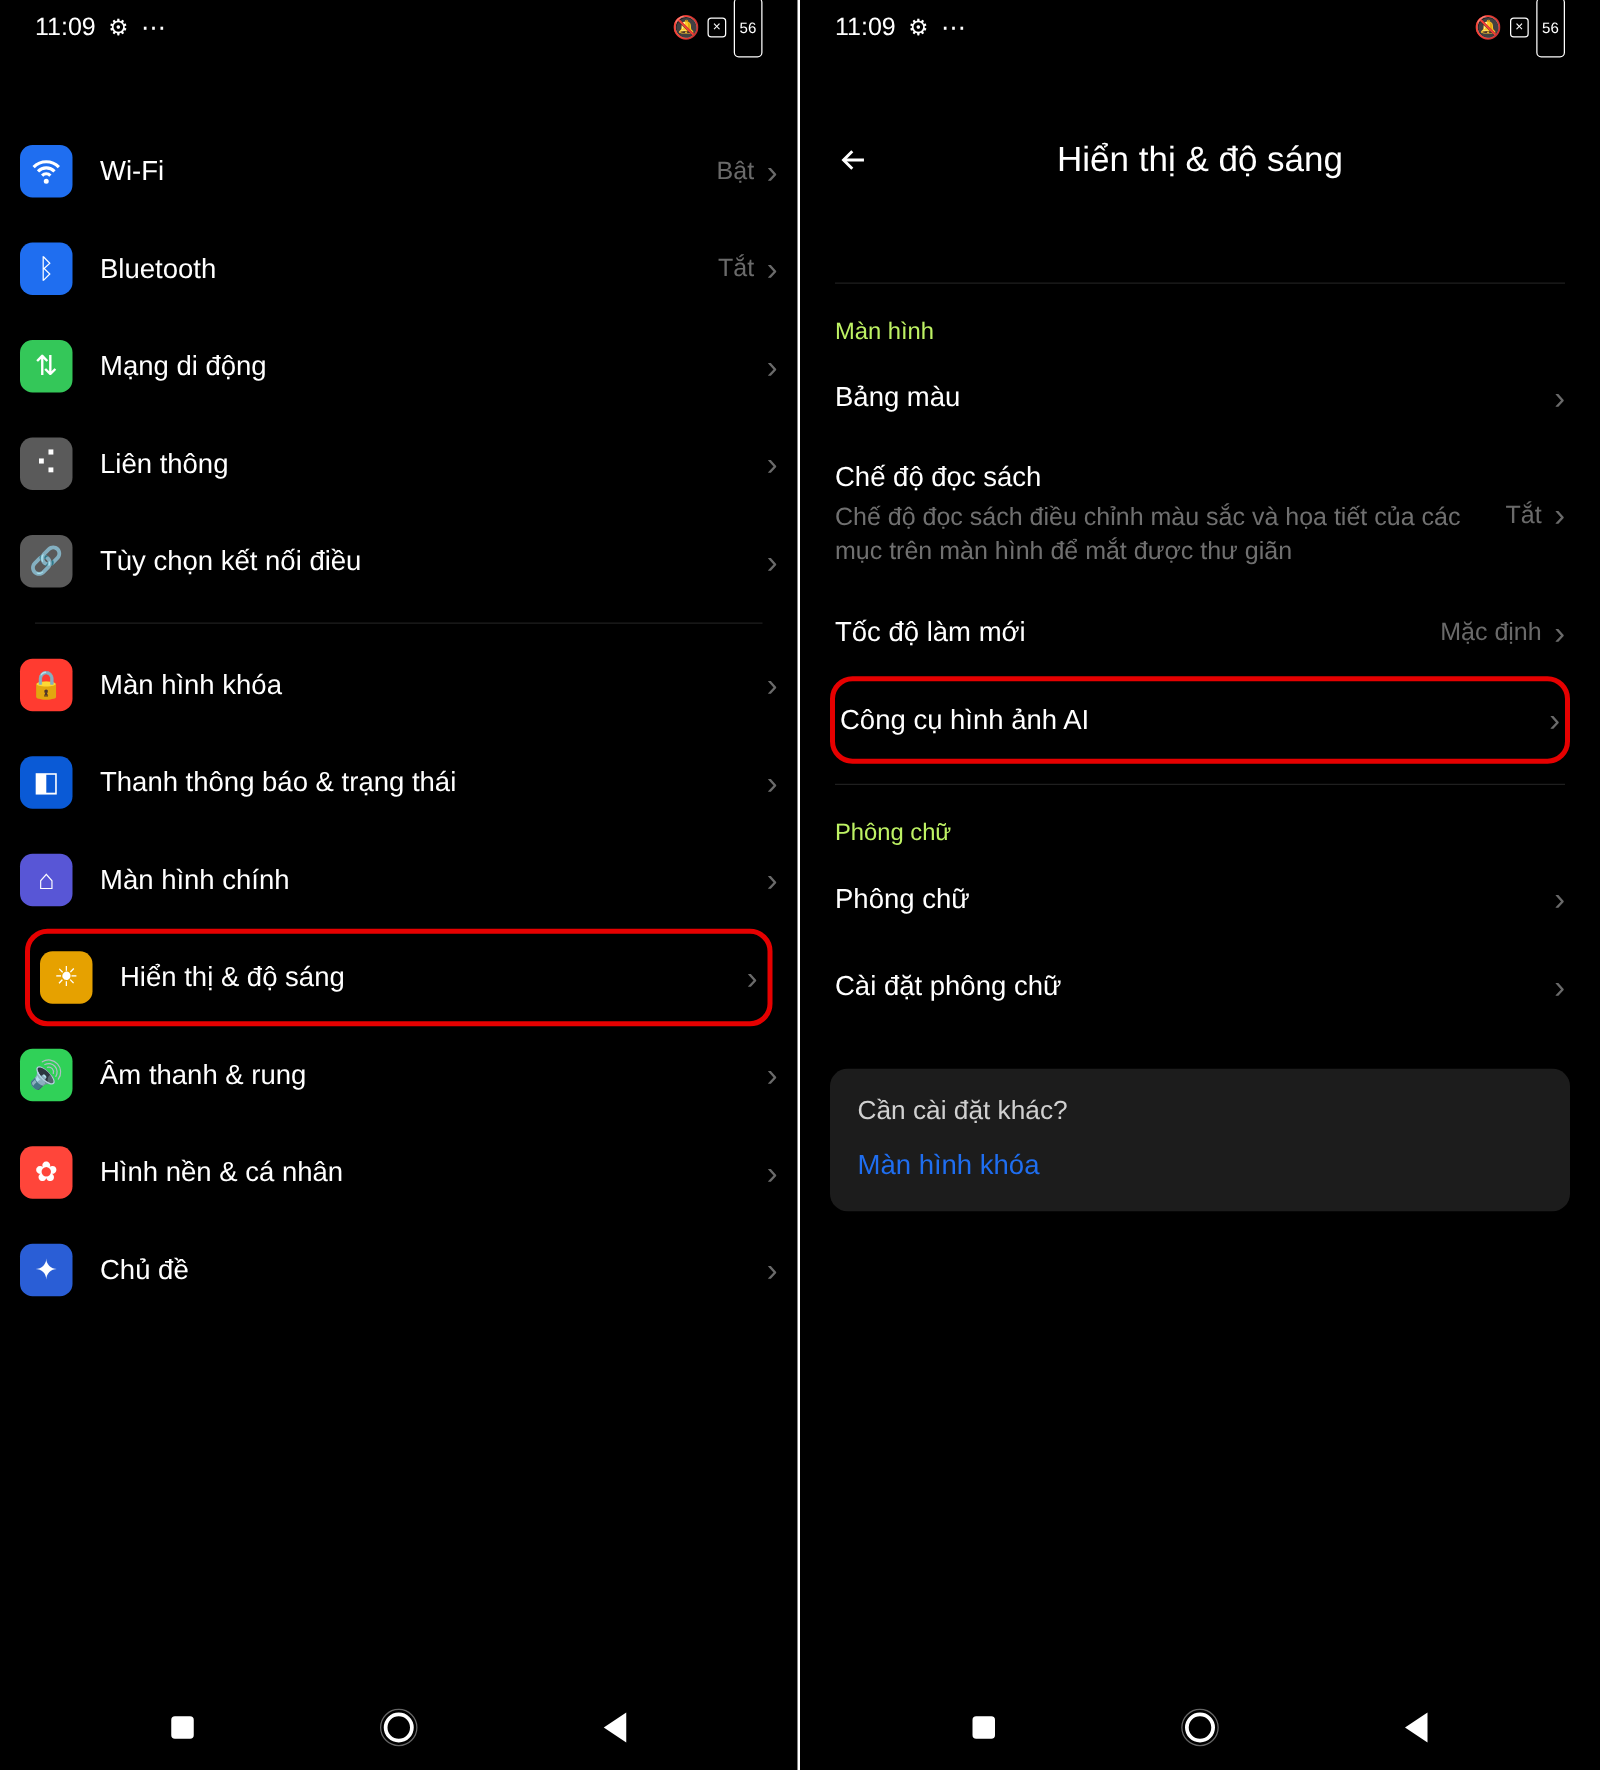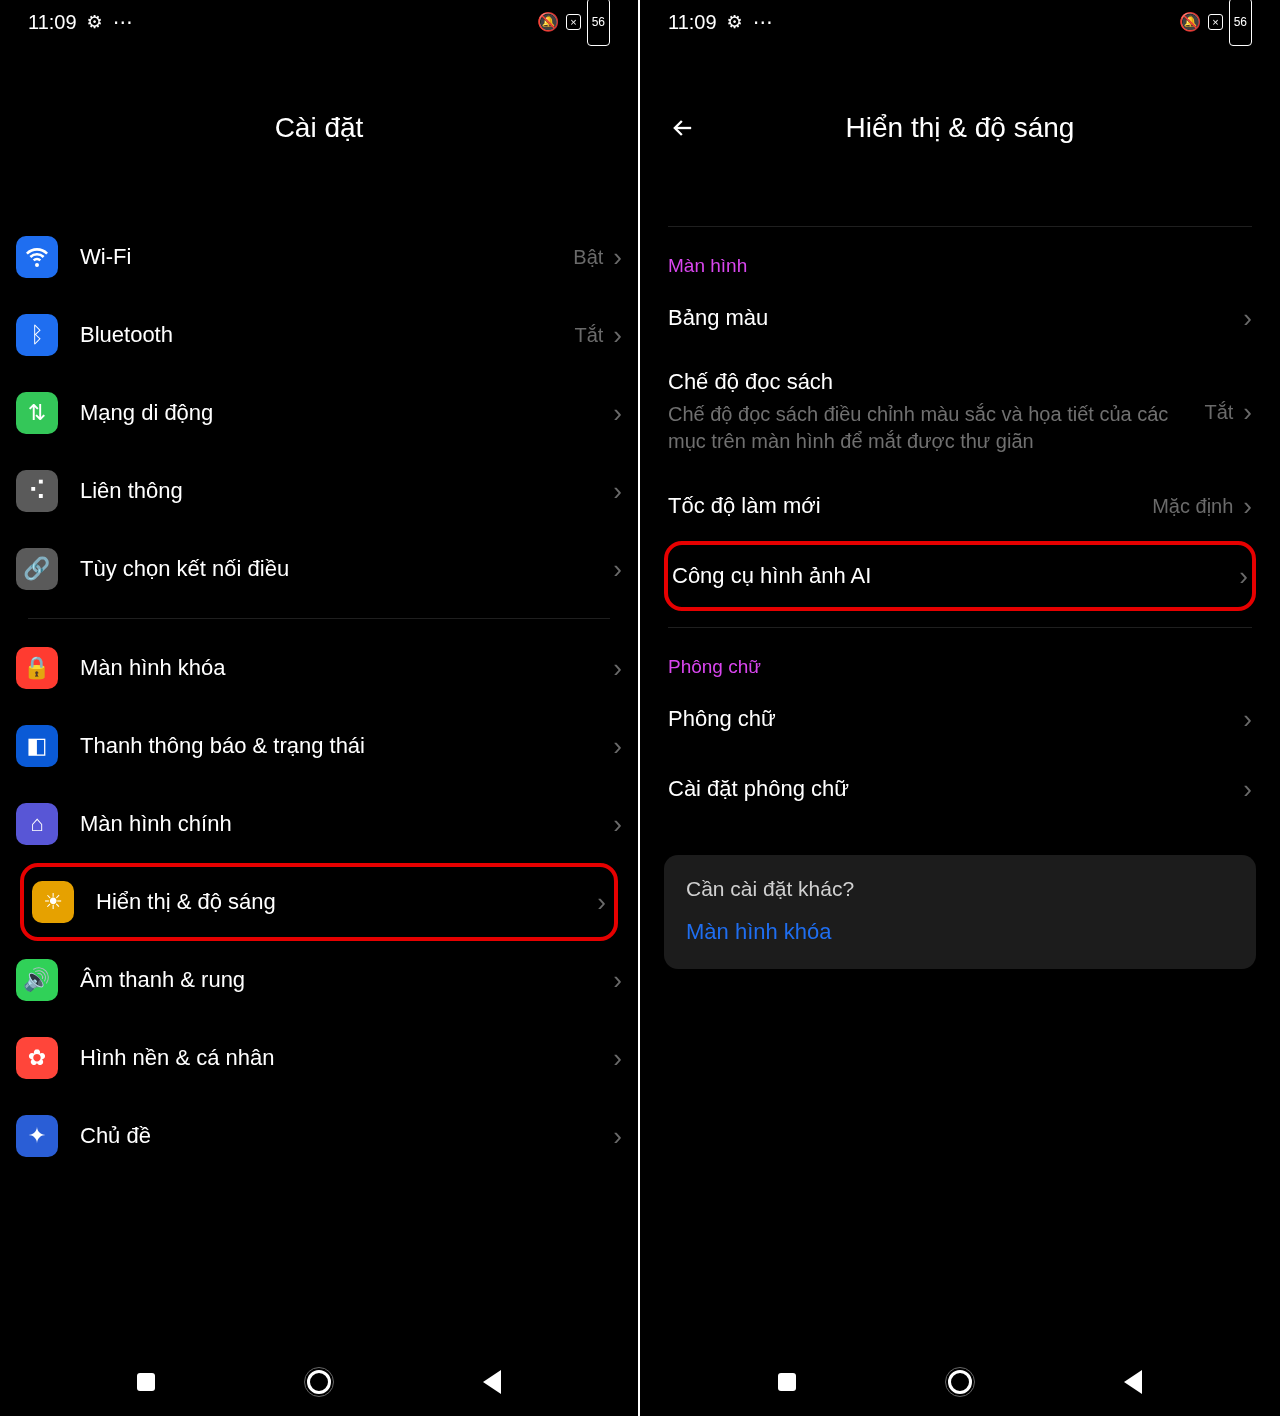--- a/index.html
+++ b/index.html
@@ -37,21 +37,21 @@
   .group-sep { height: 1px; background: #1f1f1f; margin: 10px 28px; }
 
   .highlight { border: 4px solid #e60000; border-radius: 18px; box-sizing: border-box; }
   .highlight-left { margin: 0 20px; padding: 14px 8px; }
 
   
   .drow { display: flex; align-items: center; padding: 18px 28px; min-height: 70px; }
   .drow-body { flex: 1; }
   .drow-label { color: #fff; font-size: 22px; font-weight: 400; }
   .drow-desc { color: #707070; font-size: 20px; margin-top: 6px; line-height: 1.35; padding-right: 8px;}
-  .section-head { color: #d946ef; font-size: 19px; padding: 20px 28px 6px; }
+  .section-head { color: #bef264; font-size: 19px; padding: 20px 28px 6px; }
   .section-sep { height: 1px; background: #1f1f1f; margin: 8px 28px; }
 
   .toggle { width: 62px; height: 34px; border-radius: 17px; background: #1f6ef0; position: relative; }
   .toggle .knob { position: absolute; right: 3px; top: 3px; width: 28px; height: 28px; border-radius: 50%; background: #fff; }
 
   .highlight-right { margin: 0 24px; padding: 16px 4px; }
   .highlight-right .drow-label { padding-left: 0; }
 
   
   .card { background: #1c1c1c; border-radius: 14px; margin: 31px 24px 0; padding: 22px 22px 24px; }
@@ -89,23 +89,20 @@
       </div>
       <div class="status-right">
         <span class="mute-icon">🔕</span>
         <span style="border:1.5px solid #fff; border-radius:3px; font-size:11px; padding:0 3px; line-height:14px;">×</span>
         <span class="battery-box">
           <span class="battery-frame">56</span>
         </span>
       </div>
     </div>
 
-    <div class="screen-header">
-      <div class="screen-title">Cài đặt</div>
-    </div>
 
     <div class="content" id="left-content">
         <div class="row">
           <div class="row-icon bg-blue">
             <svg viewBox="0 0 24 24" fill="#fff">
               <path d="M12 18a2 2 0 100 4 2 2 0 000-4zm-4.2-3.5a6 6 0 018.4 0l-1.8 1.8a3.5 3.5 0 00-4.8 0zm-3.3-3.4a10.7 10.7 0 0115 0l-1.8 1.8a8.2 8.2 0 00-11.4 0zM1 7.7a15.5 15.5 0 0122 0l-1.8 1.8a13 13 0 00-18.4 0z"></path>
             </svg>
           </div>
           <div class="row-label">Wi-Fi</div>
           <span class="row-value">Bật</span>

